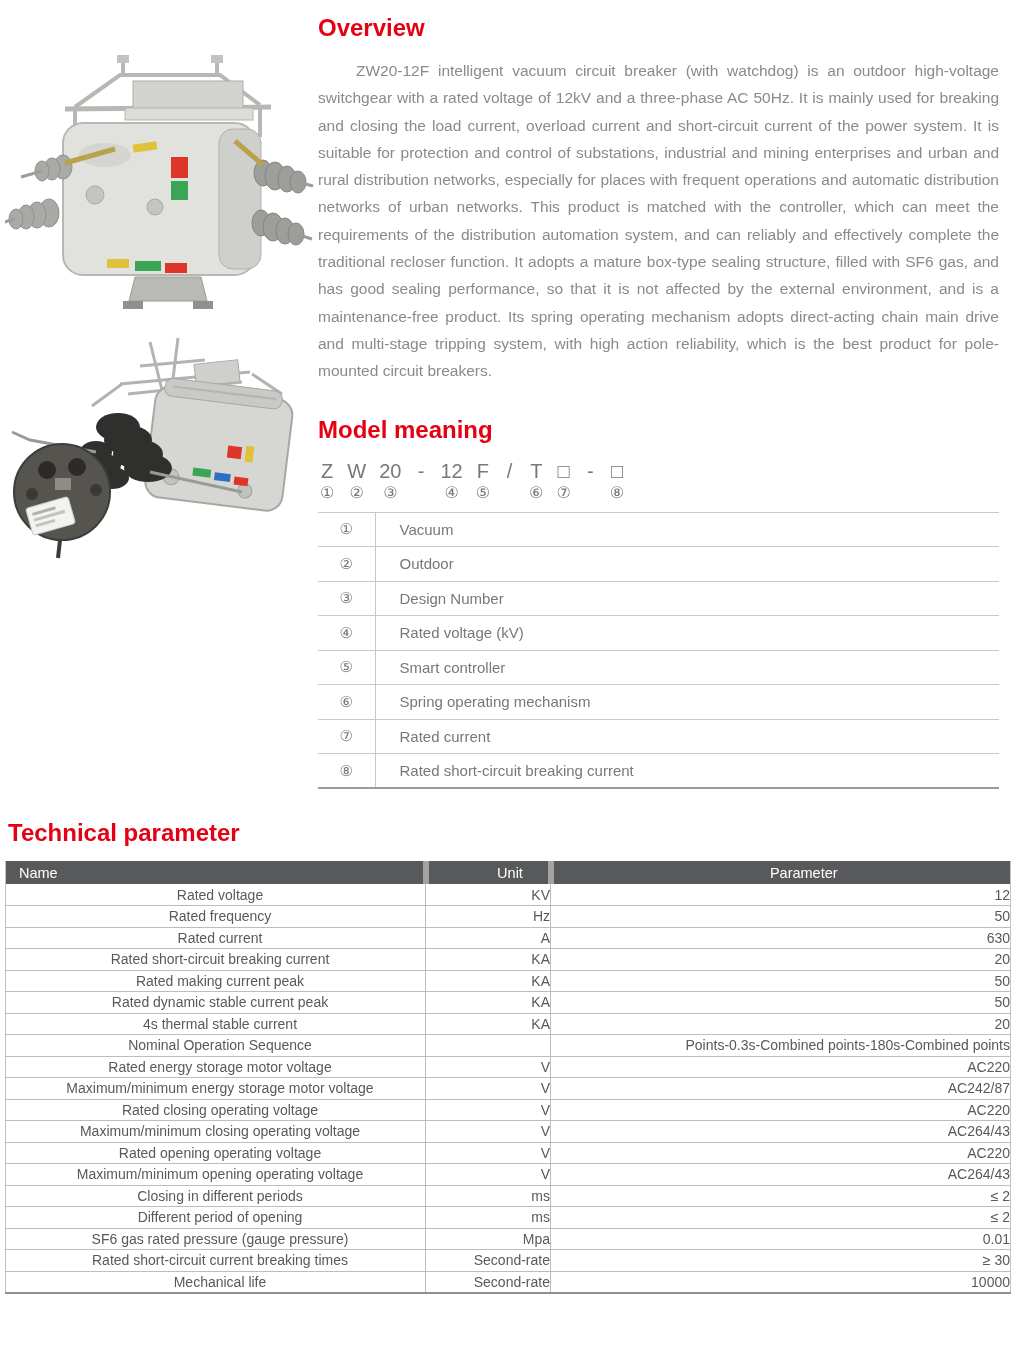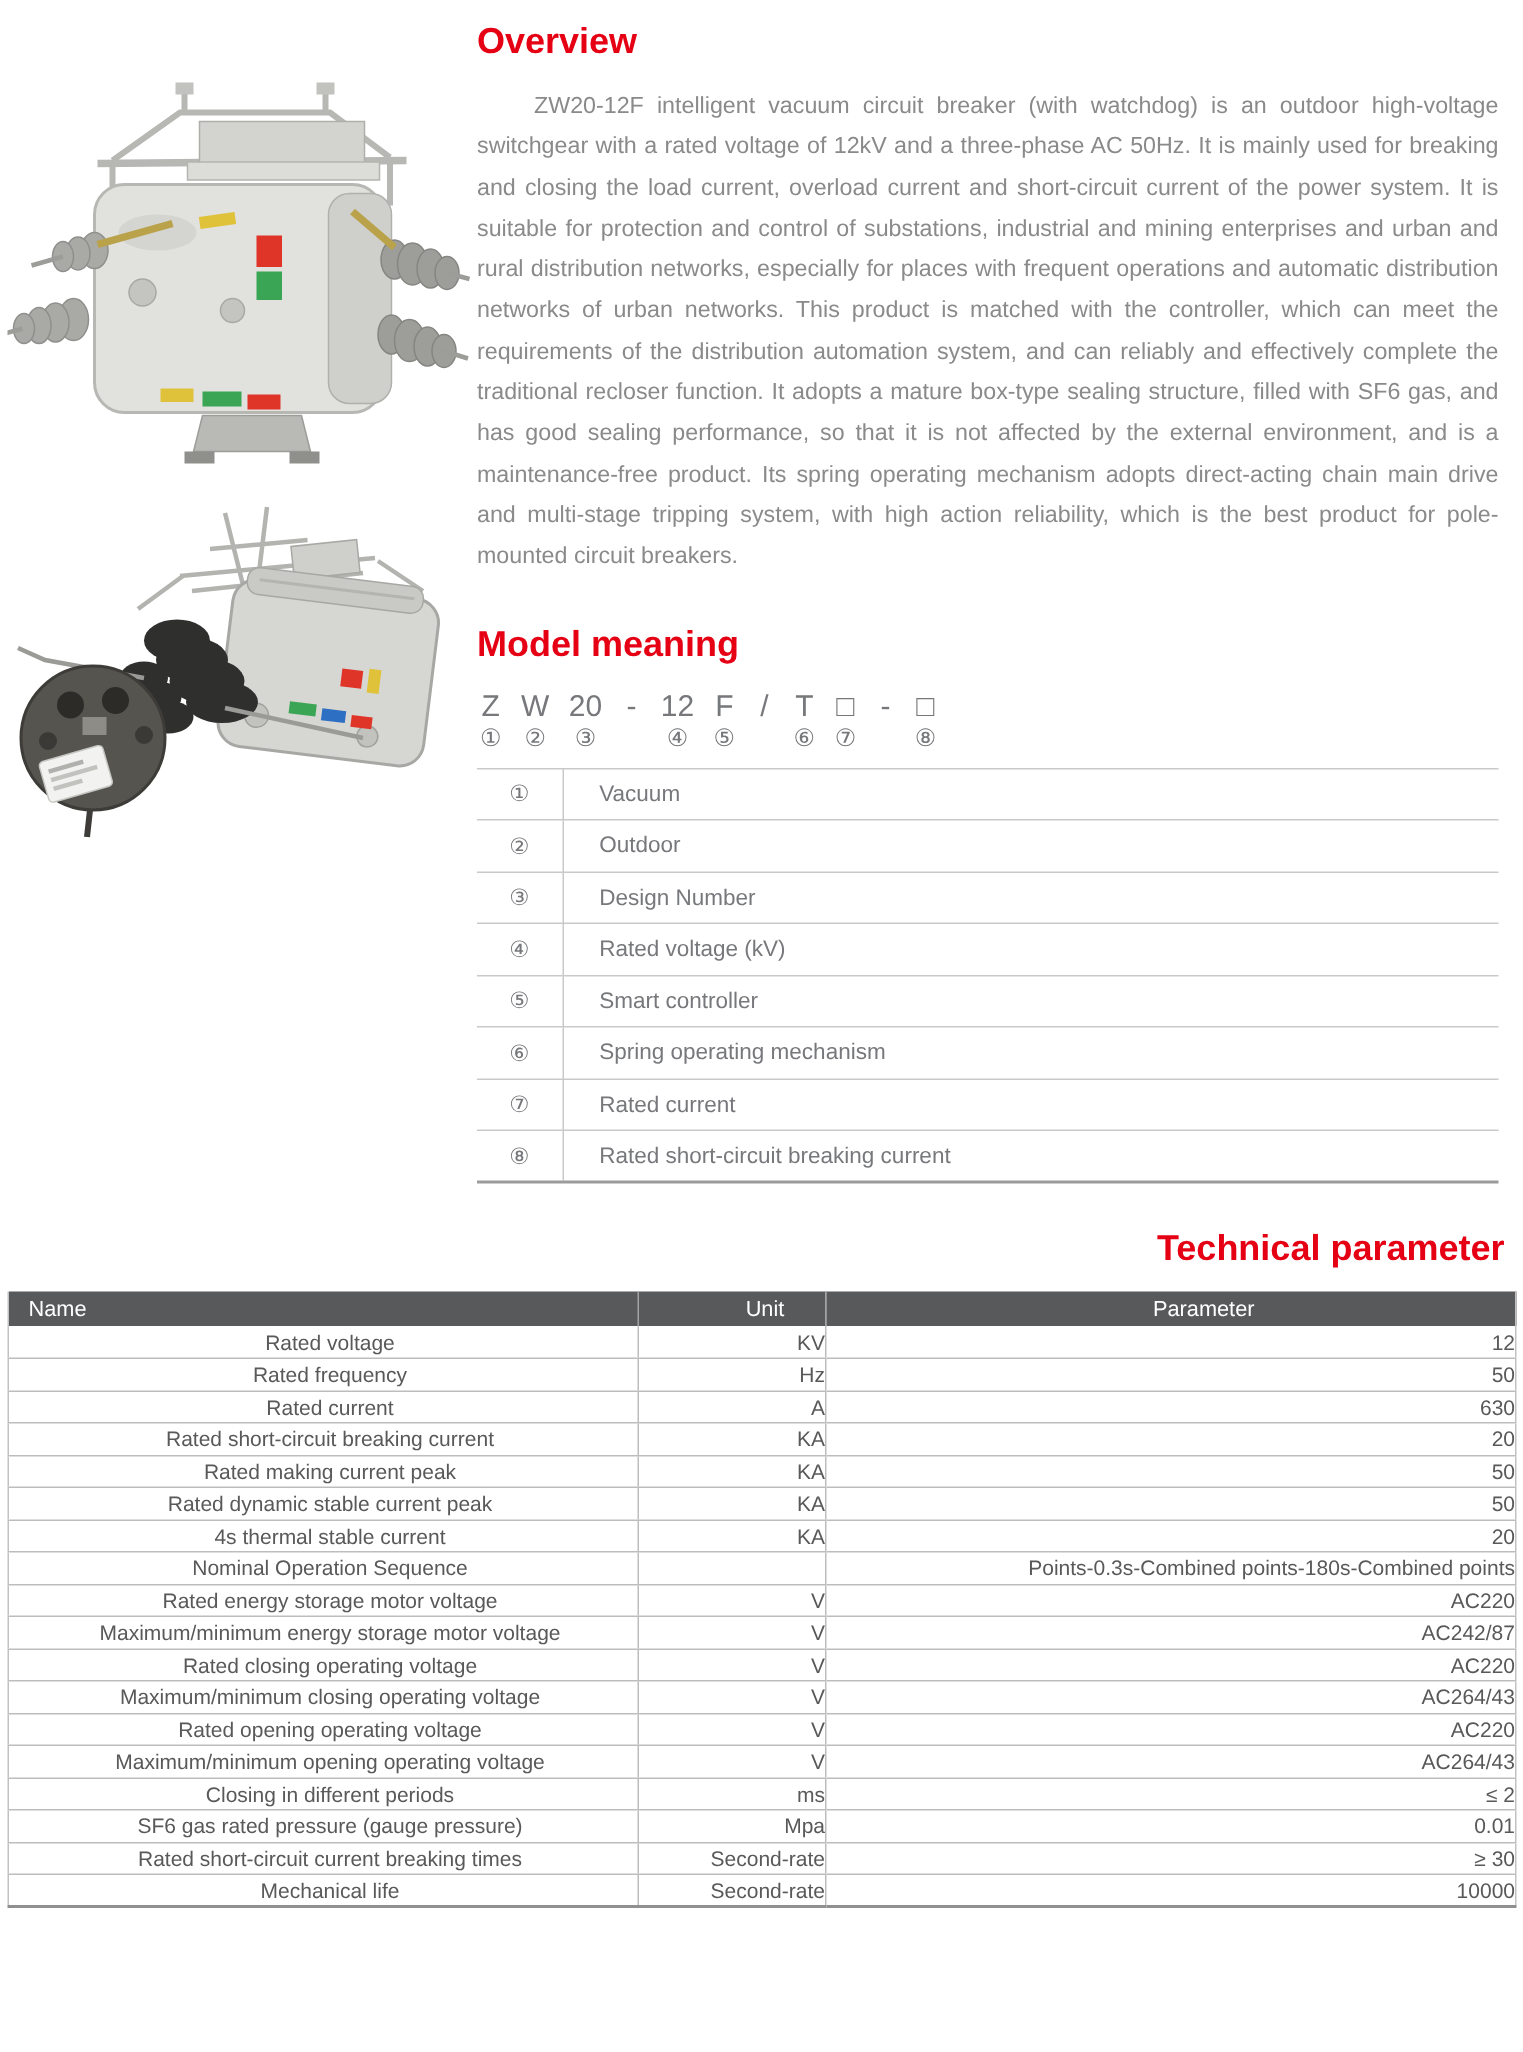--- a/index.html
+++ b/index.html
@@ -43,35 +43,35 @@
   .code-char { font-size:20px; line-height:22px; }
   .code-num  { font-size:16px; line-height:18px; margin-top:2px; }
 
   .mm-table { width:100%; border-collapse:collapse; color:#77787b; margin-top:2px; }
   .mm-table td { border-bottom:1px solid #c9c9c9; height:34.5px; font-size:15px; }
   .mm-table tr:first-child td { border-top:1px solid #c9c9c9; }
   .mm-table tr:last-child td { border-bottom:2px solid #9b9b9b; }
   .mm-num { width:57px; text-align:center; border-right:1px solid #c9c9c9; font-size:17px; }
   .mm-label { padding-left:24px;margin-left:16px; }
 
-  .tech-title { margin:30px 12px 15px 8px;text-align:right; }
+  .tech-title { margin:30px 0 15px 8px; }
 
   .tech-table {
     width:1005px; margin-left:5px;
     border-collapse:collapse; table-layout:fixed;
     color:#595959;
     border-left:1px solid #c2c2c2; border-right:1px solid #c2c2c2;
   }
   .tech-table th {
     background:#58595b; color:#ffffff;
     font-weight:normal; font-size:14.5px;
     height:23px; padding:0;
   }
   .tech-table th:first-child { text-align:left; padding-left:13px; }
-  .tech-table th + th { border-left:1px solid #a3a3a3;padding-left:44px; }
+  .tech-table th + th { border-left:6px solid #a3a3a3;padding-left:44px; }
   .tech-table td {
     height:21.5px; font-size:14px; padding:0;
     border-bottom:1px solid #bdbdbd;
     white-space:nowrap; overflow:hidden;text-align:center;
   }
   .tech-table td:first-child { padding-left:9px; }
   .tech-table td:nth-child(2),
   .tech-table td:nth-child(3) { text-align:right; border-left:1px solid #bdbdbd; }
   .tech-table tr:last-child td { border-bottom:2px solid #909090; }
 </style>
@@ -371,20 +371,25 @@
         <td>Maximum/minimum opening operating voltage</td>
         <td>V</td>
         <td>AC264/43</td>
       </tr>
       <tr>
         <td>Closing in different periods</td>
         <td>ms</td>
         <td>≤ 2</td>
       </tr>
       <tr>
+        <td>Different period of opening</td>
+        <td>ms</td>
+        <td>≤ 2</td>
+      </tr>
+      <tr>
         <td>SF6 gas rated pressure (gauge pressure)</td>
         <td>Mpa</td>
         <td>0.01</td>
       </tr>
       <tr>
         <td>Rated short-circuit current breaking times</td>
         <td>Second-rate</td>
         <td>≥ 30</td>
       </tr>
       <tr>

